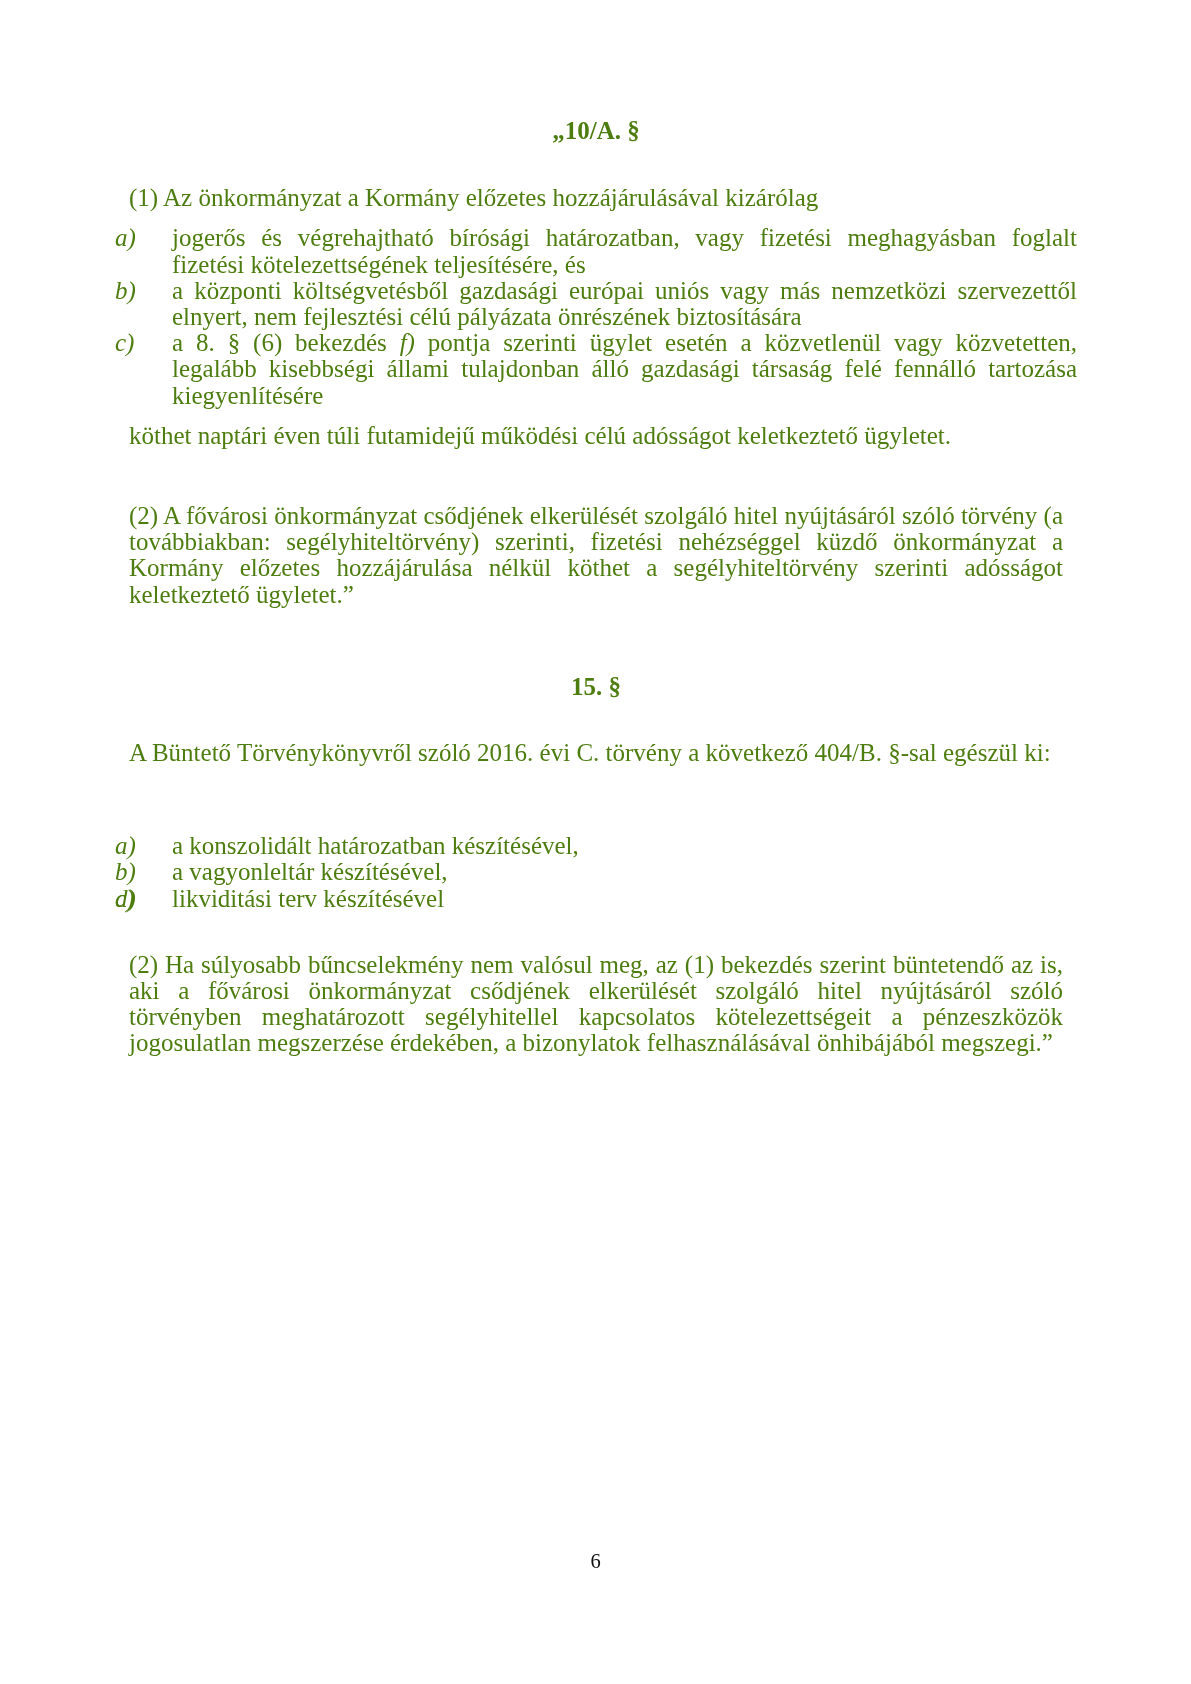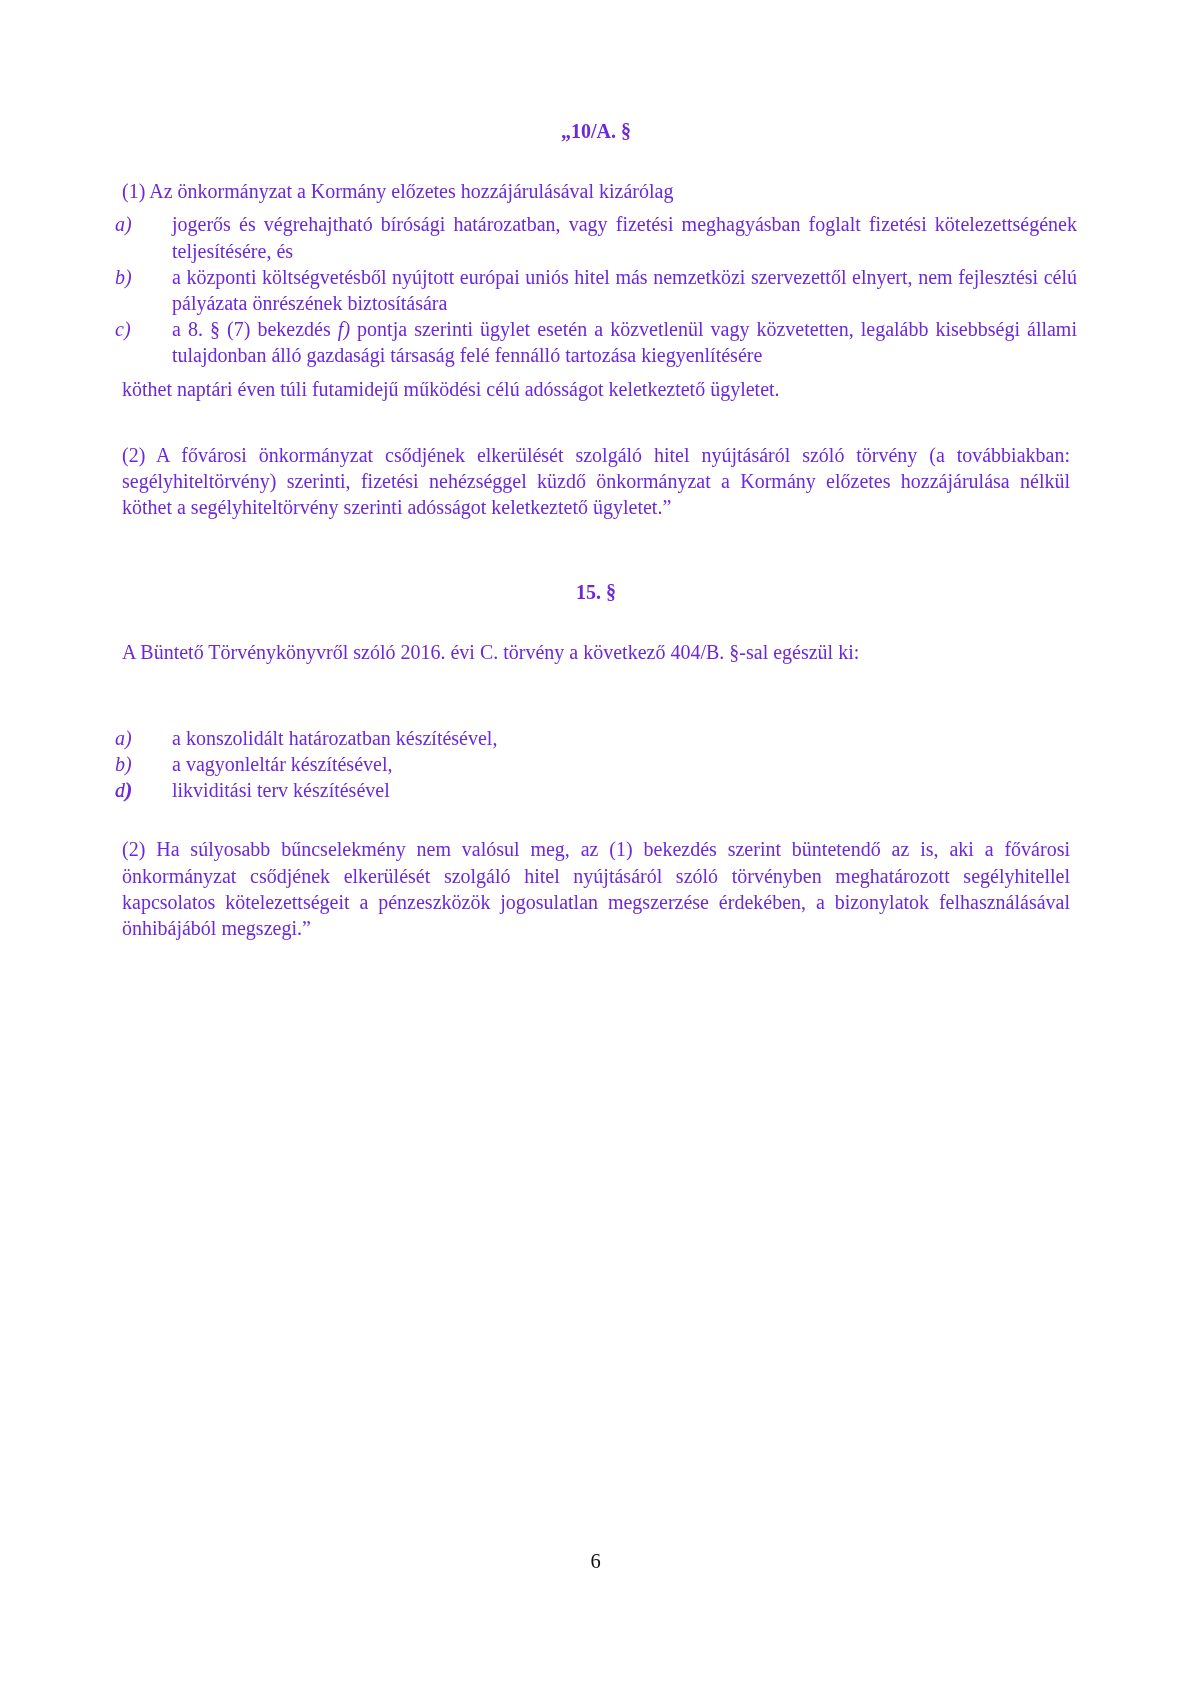--- a/index.html
+++ b/index.html
@@ -1,23 +1,23 @@
 <!DOCTYPE html>
 <html><head>
   <meta charset="utf-8">
   <style>
     html, body { margin: 0; padding: 0; background: #ffffff; }
     body { width: 1191px; height: 1684px; position: relative; overflow: hidden; }
     .page {
       position: absolute; left: 115px; top: 118px; width: 962px;
       font-family: "Liberation Serif", "DejaVu Serif", serif;
-      font-size: 20px; line-height: 26.2px; color: #6d28d9;
+      font-size: 25px; line-height: 26.2px; color: #4d7c0f;
     }
     .heading { text-align: center; font-weight: bold; margin: 0; }
-    p { margin: 7px; }
+    p { margin: 14px; }
     .justify { text-align: justify; text-align-last: left; }
     .item { position: relative; padding-left: 57px; text-align: justify; text-align-last: left; }
     .item .label { position: absolute; left: 0; top: 0; font-style: italic; }
     em { font-style: italic; }
     .gap-h1 { height: 27px; }
     .gap-para { height: 26px; }
     .gap-sec { height: 52px; }
     .page-number {
       position: absolute; top: 1550px; left: 0; width: 1191px; text-align: center;
       font-family: "Liberation Serif", "DejaVu Serif", serif; font-size: 20.5px; color: #111111;
@@ -30,25 +30,25 @@
 
   <p class="heading">„10/A. §</p>
   <div class="gap-h1"></div>
   <p>(1) Az önkormányzat a Kormány előzetes hozzájárulásával kizárólag</p>
   <div class="item">
     <span class="label">a)</span>
     <span>jogerős és végrehajtható bírósági határozatban, vagy fizetési meghagyásban foglalt fizetési kötelezettségének teljesítésére, és</span>
   </div>
   <div class="item">
     <span class="label">b)</span>
-    <span>a központi költségvetésből nyújtott európai uniós hitel más nemzetközi szervezettől elnyert, nem fejlesztési célú pályázata önrészének biztosítására</span>
+    <span>a központi költségvetésből gazdasági európai uniós vagy más nemzetközi szervezettől elnyert, nem fejlesztési célú pályázata önrészének biztosítására</span>
   </div>
   <div class="item">
     <span class="label">c)</span>
-    <span><span>a 8. § (7) bekezdés </span><em>f)</em><span> pontja szerinti ügylet esetén a közvetlenül vagy közvetetten, legalább kisebbségi állami tulajdonban álló gazdasági társaság felé fennálló tartozása kiegyenlítésére</span></span>
+    <span><span>a 8. § (6) bekezdés </span><em>f)</em><span> pontja szerinti ügylet esetén a közvetlenül vagy közvetetten, legalább kisebbségi állami tulajdonban álló gazdasági társaság felé fennálló tartozása kiegyenlítésére</span></span>
   </div>
   <p>köthet naptári éven túli futamidejű működési célú adósságot keletkeztető ügyletet.</p>
   <div class="gap-para"></div>
   <p class="justify">(2) A fővárosi önkormányzat csődjének elkerülését szolgáló hitel nyújtásáról szóló törvény (a továbbiakban: segélyhiteltörvény) szerinti, fizetési nehézséggel küzdő önkormányzat a Kormány előzetes hozzájárulása nélkül köthet a segélyhiteltörvény szerinti adósságot keletkeztető ügyletet.”</p>
 
   <div class="gap-sec"></div>
 
   <p class="heading">15. §</p>
   <div class="gap-para"></div>
   <p>A Büntető Törvénykönyvről szóló 2016. évi C. törvény a következő 404/B. §-sal egészül ki:</p>

